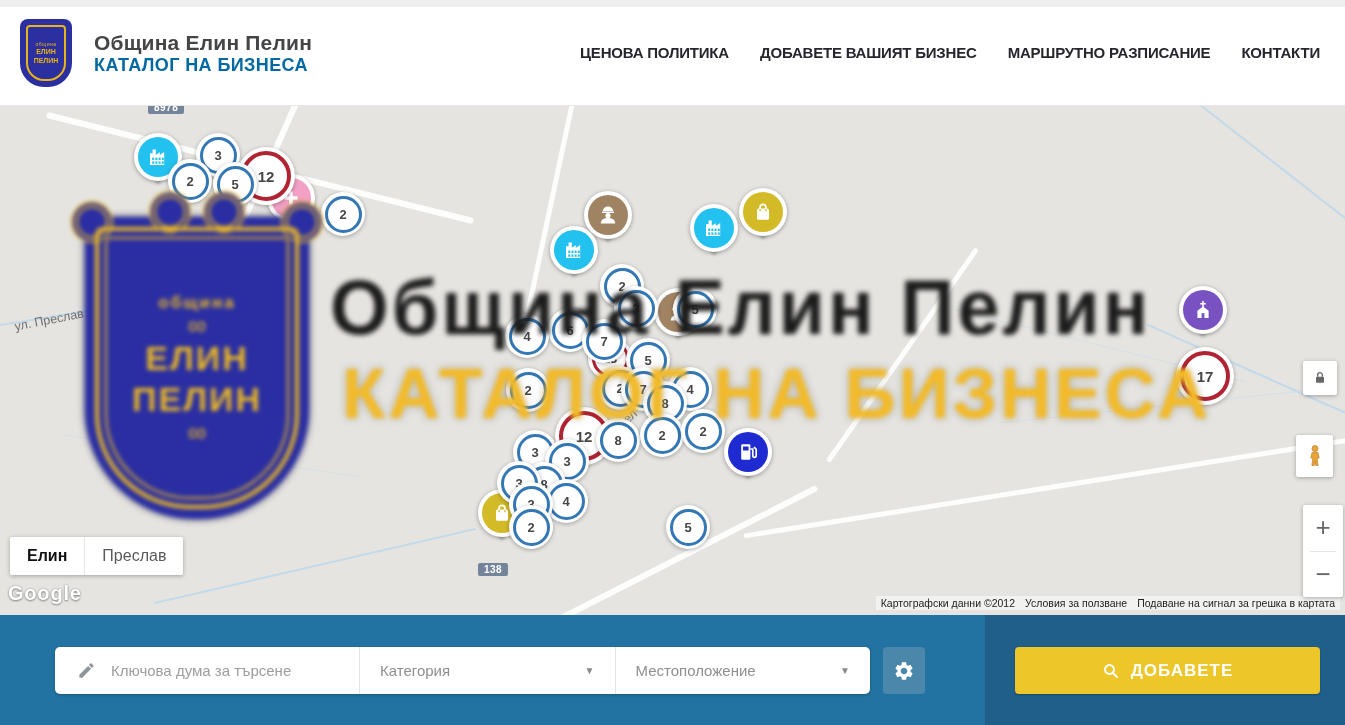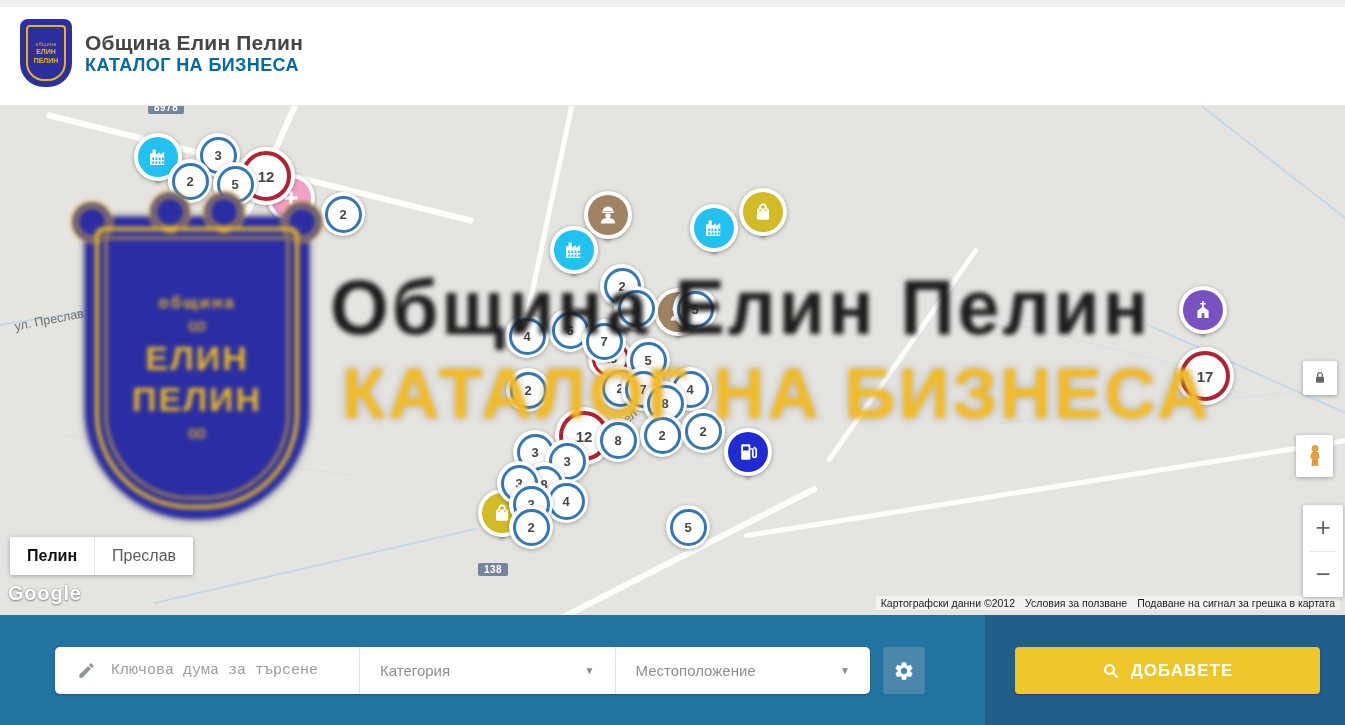--- a/index.html
+++ b/index.html
@@ -3,21 +3,21 @@
 <meta charset="utf-8">
 <style>
   html,body{margin:0;padding:0;background:#fff;}
   .page{position:relative;width:1345px;height:725px;overflow:hidden;
         font-family:"Liberation Sans",sans-serif;-webkit-font-smoothing:antialiased;}
 
   
   .header{position:absolute;left:0;top:0;width:1345px;height:105px;background:#fff;
           border-bottom:1px solid #e7e7e7;z-index:100;}
   .top-strip{position:absolute;left:0;top:0;width:100%;height:7px;background:#efefef;}
-  .brand{position:absolute;left:22px;top:21px;display:flex;align-items:center;gap:15px;cursor:pointer;}
+  .brand{position:absolute;left:22px;top:21px;display:flex;align-items:center;gap:24px;cursor:pointer;}
   .crest{position:relative;width:48px;height:64px;background:#2b2fa0;
          border-radius:6px 6px 22px 22px;box-shadow:0 0 0 2px #2b2fa0;}
   .crest .inner{position:absolute;inset:4px;border:2px solid #e9b417;border-radius:4px 4px 18px 18px;
          display:flex;flex-direction:column;align-items:center;justify-content:center;gap:1px;}
   .crest .c-top{font-size:5px;color:#e9b417;letter-spacing:.5px;}
   .crest .c-name{font-size:7px;font-weight:700;color:#e9b417;text-align:center;line-height:1.15;white-space:pre-line;}
   .brand-text{display:flex;flex-direction:column;line-height:1.15;}
   .brand-title{font-size:21px;font-weight:700;color:#454547;letter-spacing:.2px;}
   .brand-sub{font-size:18px;font-weight:700;color:#0369a1;letter-spacing:.4px;}
   .nav{position:absolute;right:25px;top:0;height:105px;display:flex;align-items:center;gap:31px;}
@@ -92,21 +92,21 @@
   .zdiv{height:1px;background:#e6e6e6;margin:0 7px;}
 
   
   .searchbar{position:absolute;left:0;top:615px;width:1345px;height:110px;background:#2273a2;z-index:100;}
   .search-dark{position:absolute;left:985px;top:0;width:360px;height:110px;background:#1f5f89;}
   .filter-bar{position:absolute;left:55px;top:32px;width:815px;height:47px;background:#fff;border-radius:5px;
               display:flex;box-shadow:0 1px 3px rgba(0,0,0,.25);}
   .f-key{width:305px;display:flex;align-items:center;gap:13px;padding-left:22px;box-sizing:border-box;
          border-right:1px solid #e3e3e3;}
   .f-key input{border:none;outline:none;font-size:15px;color:#444;width:235px;
-         font-family:Liberation Mono, monospace;background:transparent;}
+         font-family:Liberation Sans, sans-serif;background:transparent;}
   .f-key input::placeholder{color:#9d9d9d;}
   .f-select{flex:1;display:flex;align-items:center;justify-content:space-between;padding:0 20px;
             font-size:15px;color:#8f8f8f;cursor:pointer;border-right:1px solid #e3e3e3;}
   .f-select:last-child{border-right:none;}
   .caret{font-size:10px;color:#8a8a8a;}
   .gear-btn{position:absolute;left:883px;top:32px;width:42px;height:47px;background:#4b87ab;border:none;
             border-radius:4px;display:flex;align-items:center;justify-content:center;cursor:pointer;}
   .search-btn{position:absolute;left:1015px;top:32px;width:305px;height:47px;background:#edc62a;border:none;
             border-radius:4px;display:flex;align-items:center;justify-content:center;gap:11px;cursor:pointer;
             color:#fff;font-weight:700;font-size:17px;letter-spacing:1px;font-family:"Liberation Sans",sans-serif;
@@ -456,21 +456,21 @@
             <span class="wm-orn">∞</span>
           </div>
         </div>
       </div>
       <div class="wm-title">Община Елин Пелин</div>
       <div class="wm-sub">КАТАЛОГ НА БИЗНЕСА</div>
     </div>
 
     <div class="map-ui">
       <div class="tabs">
-        <div class="tab active">Пелин</div>
+        <div class="tab active">Елин</div>
         <div class="tab idle">Преслав</div>
       </div>
       <div class="google">Google</div>
       <div class="attr">
         <span>Картографски данни ©2012</span>
         <span class="lnk">Условия за ползване</span>
         <span class="lnk">Подаване на сигнал за грешка в картата</span>
       </div>
       <div class="ctl ctl-lock">
         <svg width="16" height="16" viewBox="0 0 24 24">
@@ -499,20 +499,26 @@
         <div class="inner">
           <span class="c-top">община</span>
           <span class="c-name">ЕЛИН
 ПЕЛИН</span>
         </div>
       </div>
       <div class="brand-text">
         <span class="brand-title">Община Елин Пелин</span>
         <span class="brand-sub">КАТАЛОГ НА БИЗНЕСА</span>
       </div>
+    </div>
+    <div class="nav">
+      <a>ЦЕНОВА ПОЛИТИКА</a>
+      <a>ДОБАВЕТЕ ВАШИЯТ БИЗНЕС</a>
+      <a>МАРШРУТНО РАЗПИСАНИЕ</a>
+      <a>КОНТАКТИ</a>
     </div>
   </div>
 
   <div class="searchbar">
     <div class="search-dark"></div>
     <div class="filter-bar">
       <div class="f-key">
         <svg width="19" height="19" viewBox="0 0 24 24">
           <path d="M3,17.25V21h3.75L17.8,9.94l-3.75-3.75L3,17.25z M20.7,7.04c0.39-0.39,0.39-1.02,0-1.41l-2.34-2.34 c-0.39-0.39-1.02-0.39-1.41,0l-1.83,1.83l3.75,3.75L20.7,7.04z" fill="#8f9499"></path>
         </svg>

